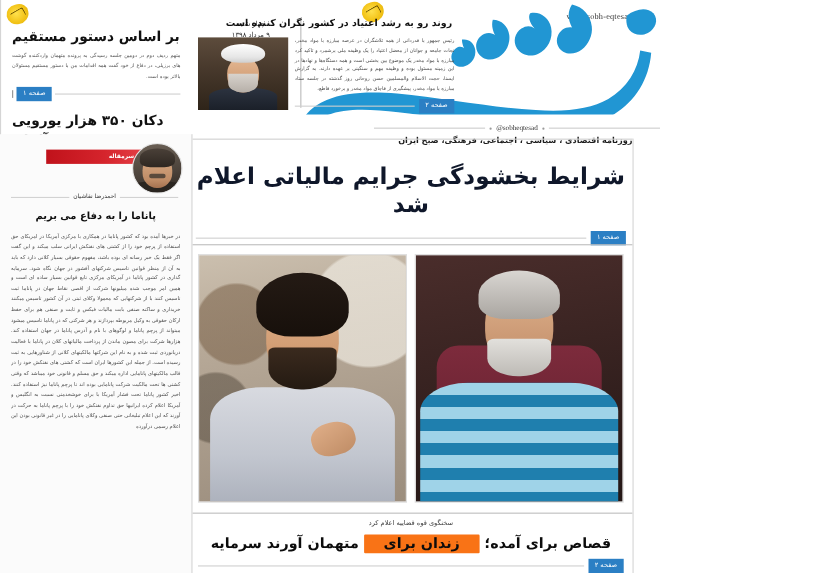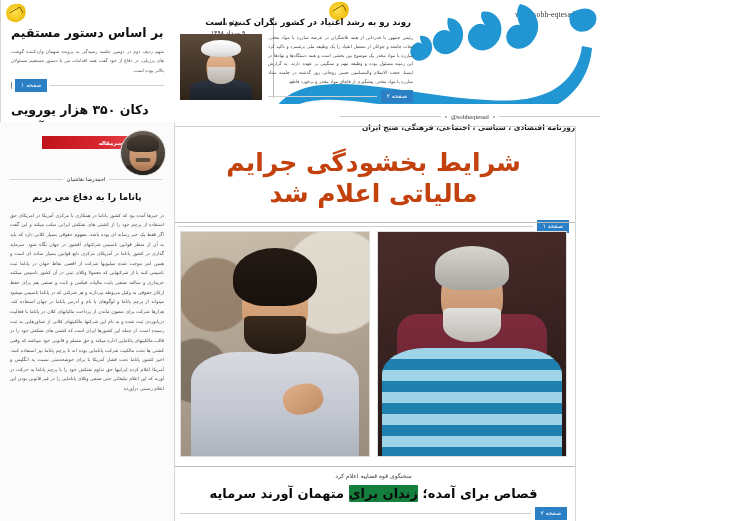--- a/index.html
+++ b/index.html
@@ -173,22 +173,22 @@
   .top-badge-row{display:flex;align-items:center;gap:4px;margin-top:3px;}
   .top-badge-row .hr{flex:1;height:1px;background:#cfcfcf;}
 
   
   .main-head-wrap{
     position:absolute;top:126px;left:172px;width:403px;height:94px;
     box-sizing:border-box;
     border-top:1px solid #cfcfcf;
   }
   .main-head{
-    font-size:25px;font-weight:bold;
-    text-align:center;color:#c2410c;
+    font-size:21px;font-weight:bold;
+    text-align:center;color:#0f172a;
     margin:20px 6px 0 6px;line-height:1.25;
     letter-spacing:-.2px;
   }
   .main-badge-row{
     display:flex;align-items:center;gap:4px;
     margin:10px 6px 0 6px;
   }
   .main-badge-row .hr{flex:1;height:1px;background:#cfcfcf;}
 
   
@@ -280,22 +280,22 @@
     text-align:center;
   }
   .caption .kicker{
     font-size:6px;color:#3c3c3c;margin-bottom:4px;
   }
   .caption .chead{
     font-size:13px;font-weight:bold;color:#0c0c0c;line-height:1.35;
     display:inline-block;
   }
   .hl{
-    background:#15803d;
-    padding:1px 0;
+    background:#f97316;
+    padding:1px 18px;
     border-radius:1px;
     margin-top:34px;
   }
   .caption-badge-row{
     display:flex;align-items:center;gap:4px;margin-top:4px;
   }
   .caption-badge-row .hr{flex:1;height:1px;background:#cfcfcf;}
 
   
   .editorial{

